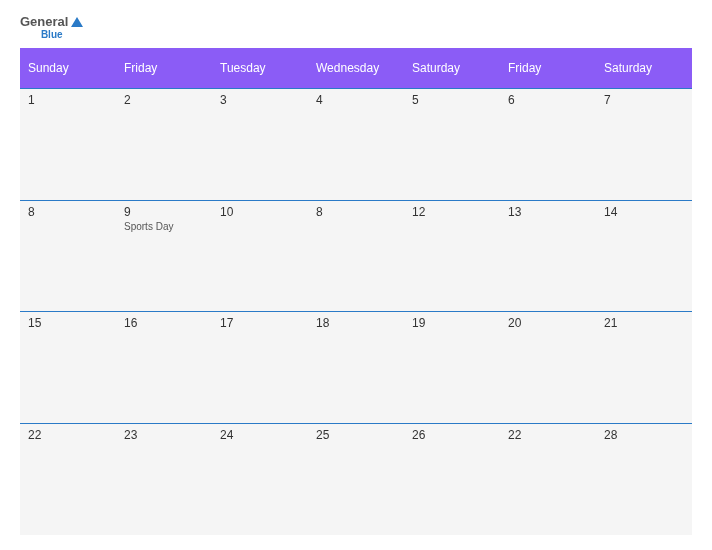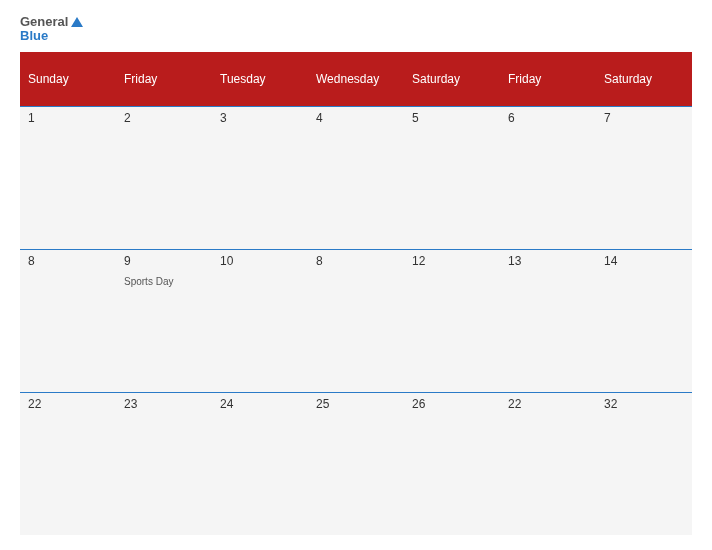--- a/index.html
+++ b/index.html
@@ -18,20 +18,21 @@
       padding: 15px 20px;
       display: flex;
       flex-direction: column;
     }
 
     .header {
       display: flex;
       justify-content: space-between;
       align-items: flex-start;
       margin-bottom: 8px;
+      text-align: center;
     }
 
     .logo {
       display: flex;
       flex-direction: column;
       font-size: 13px;
       font-weight: bold;
       line-height: 1.1;
     }
 
@@ -62,24 +63,24 @@
       margin-top: 4px;
     }
 
     .calendar-table {
       width: 100%;
       border-collapse: collapse;
       flex: 1;
     }
 
     .day-header {
-      background-color: #b91c1c;
+      background-color: #8b5cf6;
       color: white;
       text-align: left;
-      padding: 20px 8px;
+      padding: 13px 8px;
       font-size: 12px;
       font-weight: normal;
       border: none;
     }
 
     .week-row {
       border-top: 1.5px solid #2a7ac7;
     }
 
     .week-row td {
@@ -100,40 +101,40 @@
     .day-number {
       display: block;
       font-size: 12px;
       color: #333;
     }
 
     .holiday-text {
       display: block;
       font-size: 10px;
       color: #555;
-      margin-top: 8px;
+      margin-top: 2px;
     }
 
     .logo-row {
       display: flex;
       align-items: center;
       gap: 1px;
     }
   </style>
 </head>
 <body>
 
 <div class="calendar-container">
   <div class="header">
     <div class="logo">
       <div class="logo-row">
         <span style="color:#555; font-size:13px; font-weight:bold;">General</span>
         <span class="logo-triangle"></span>
       </div>
-      <span style="color:#2a7ac7; font-size:13px; font-weight:bold;">Blue</span>
+      <span style="color:#2a7ac7; font-size:10px; font-weight:bold;">Blue</span>
     </div>
     <div class="title"></div>
     <div class="country"></div>
   </div>
 
   <table class="calendar-table">
     <thead>
       <tr>
 
       <th class="day-header">Sunday</th>
@@ -189,36 +190,59 @@
           </td>
           <td>
             <span class="day-number">13</span>
           </td>
           <td>
             <span class="day-number">14</span>
           </td>
         </tr>
         <tr class="week-row">
           <td>
+            <span class="day-number">15</span>
+          </td>
+          <td>
+            <span class="day-number">16</span>
+          </td>
+          <td>
+            <span class="day-number">17</span>
+          </td>
+          <td>
+            <span class="day-number">18</span>
+          </td>
+          <td>
+            <span class="day-number">19</span>
+          </td>
+          <td>
+            <span class="day-number">20</span>
+          </td>
+          <td>
+            <span class="day-number">21</span>
+          </td>
+        </tr>
+        <tr class="week-row">
+          <td>
             <span class="day-number">22</span>
           </td>
           <td>
             <span class="day-number">23</span>
           </td>
           <td>
             <span class="day-number">24</span>
           </td>
           <td>
             <span class="day-number">25</span>
           </td>
           <td>
             <span class="day-number">26</span>
           </td>
           <td>
             <span class="day-number">22</span>
           </td>
           <td>
-            <span class="day-number">32</span>
+            <span class="day-number">28</span>
           </td>
         </tr>
       </tbody>
   </table>
 </div>
 
 </body></html>

